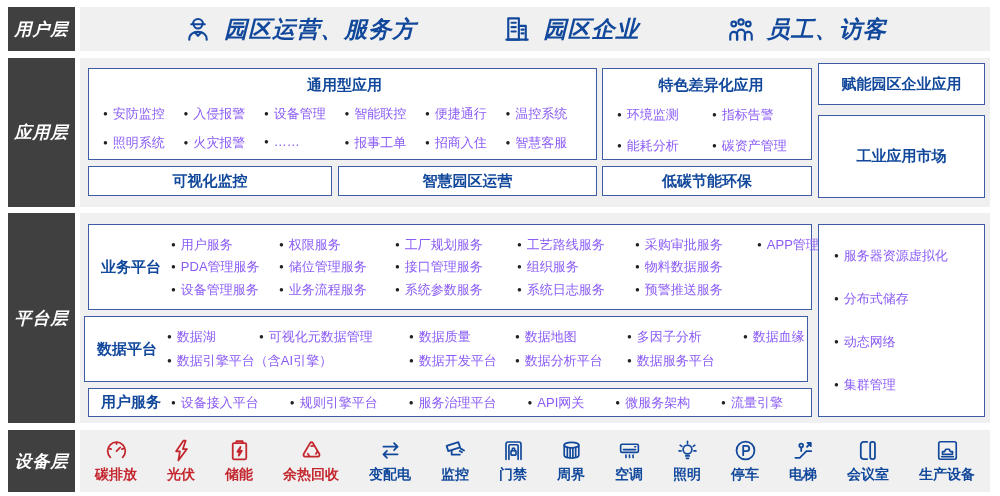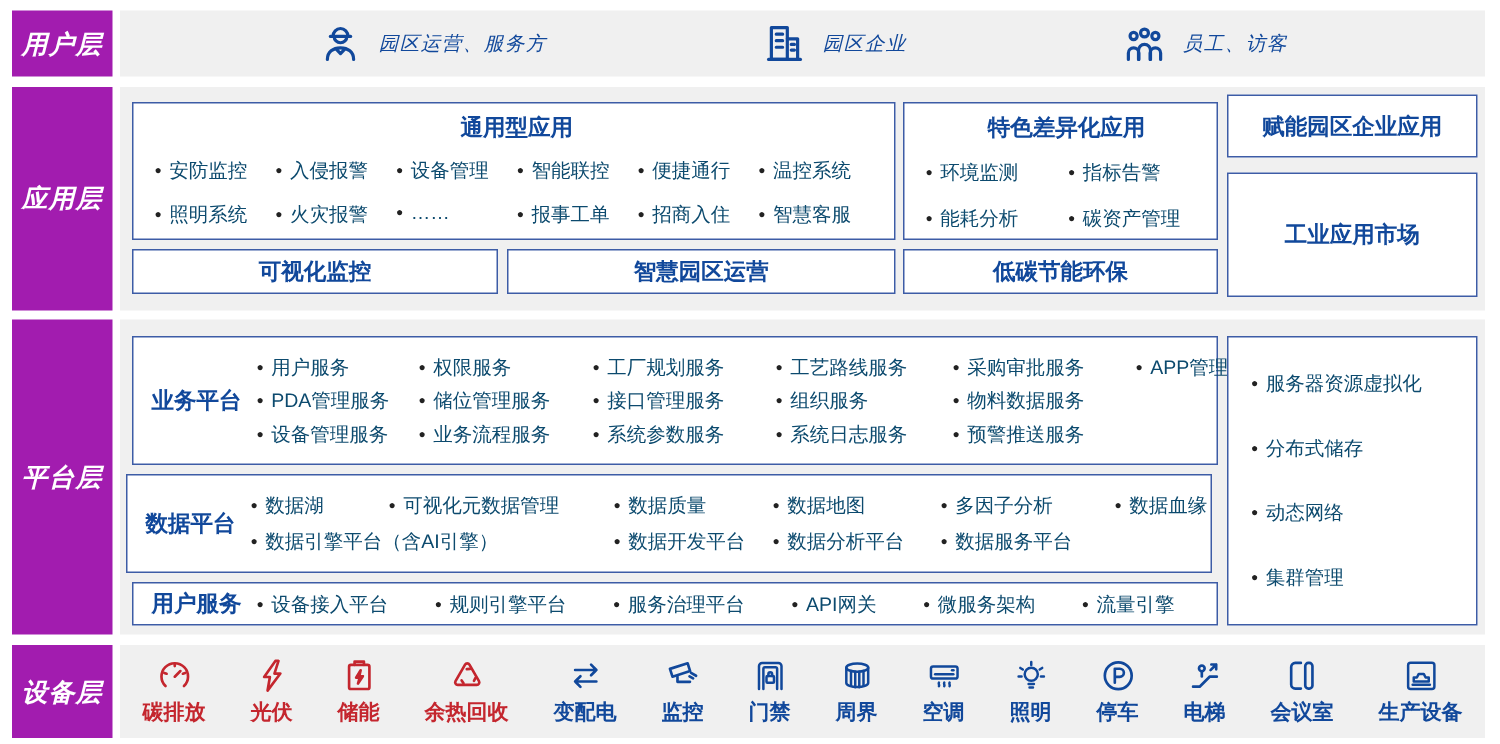--- a/index.html
+++ b/index.html
@@ -5,52 +5,52 @@
   * { margin:0; padding:0; box-sizing:border-box; }
   body { background:#fff; font-family:"Liberation Sans","DejaVu Sans",sans-serif; }
   .canvas { position:relative; width:1000px; height:496px; background:#fff; overflow:hidden; }
 
   .band { position:absolute; left:80px; width:910px; background:#F0F0F0; }
   .band-user { top:7px; height:44px; }
   .band-app { top:58px; height:149px; }
   .band-platform { top:213px; height:210px; }
   .band-device { top:430px; height:62px; }
 
-  .layer-tag { position:absolute; left:8px; width:67px; background:#a21caf; color:#fff;
+  .layer-tag { position:absolute; left:8px; width:67px; background:#404040; color:#fff;
     display:flex; align-items:center; justify-content:center;
     font-size:17px; font-weight:bold; font-style:italic; letter-spacing:1px; }
   .tag-user { top:7px; height:44px; }
   .tag-app { top:58px; height:149px; }
   .tag-platform { top:213px; height:210px; }
   .tag-device { top:430px; height:62px; }
 
   
   .user-groups { position:absolute; top:7px; left:80px; width:910px; height:44px;
     display:flex; align-items:center; justify-content:space-around; padding:0 60px; }
   .user-group { display:flex; align-items:center; gap:11px; color:#11489B; }
-  .user-group .glabel { font-size:13px; font-weight:normal; font-style:italic; letter-spacing:1px; }
+  .user-group .glabel { font-size:23px; font-weight:bold; font-style:italic; letter-spacing:1px; }
   .user-group svg { display:block; }
 
   
   .wbox { position:absolute; background:#fff; border:1.6px solid #3D5CA6; }
   .wbox .boxtitle { color:#11489B; font-weight:bold; font-size:15px; text-align:center; }
 
   
   .box-general { left:88px; top:68px; width:509px; height:92px; padding:7px 10px 4px 14px; }
   .box-general .items { display:grid; grid-template-columns:repeat(6,1fr); row-gap:11px; margin-top:10px; }
   .box-featured { left:602px; top:68px; width:210px; height:92px; padding:7px 6px 4px 14px; }
   .box-featured .items { display:grid; grid-template-columns:95px auto; row-gap:13px; margin-top:11px; }
   .box-empower { left:818px; top:63px; width:167px; height:42px; display:flex; align-items:center; justify-content:center; }
   .box-industrial { left:818px; top:115px; width:167px; height:83px; display:flex; align-items:center; justify-content:center; }
   .box-scenario { top:166px; height:30px; display:flex; align-items:center; justify-content:center; }
   .box-vis { left:88px; width:244px; }
   .box-smart { left:338px; width:259px; }
   .box-lowcarbon { left:602px; width:210px; }
 
-  .bi { font-size:13px; color:#0c4a6e; white-space:nowrap; }
+  .bi { font-size:13px; color:#8b5cf6; white-space:nowrap; }
   .bi::before { content:"●"; font-size:8px; margin-right:5px; position:relative; top:-2px; color:#222; }
 
   
   .pbox { position:absolute; background:#fff; border:1.6px solid #3D5CA6; display:flex; align-items:center; }
   .pbox .plabel { color:#11489B; font-weight:bold; font-size:15px; white-space:nowrap; padding:0 10px 0 12px; }
   .box-business { left:88px; top:224px; width:724px; height:86px; }
   .box-data { left:84px; top:316px; width:724px; height:66px; }
   .box-tech { left:88px; top:388px; width:724px; height:29px; }
   .pgrid { flex:1; display:flex; flex-direction:column; justify-content:space-evenly; height:100%; padding:6px 8px 6px 0; }
   .prow-b { display:grid; grid-template-columns:108px 116px 122px 118px 122px auto; }

